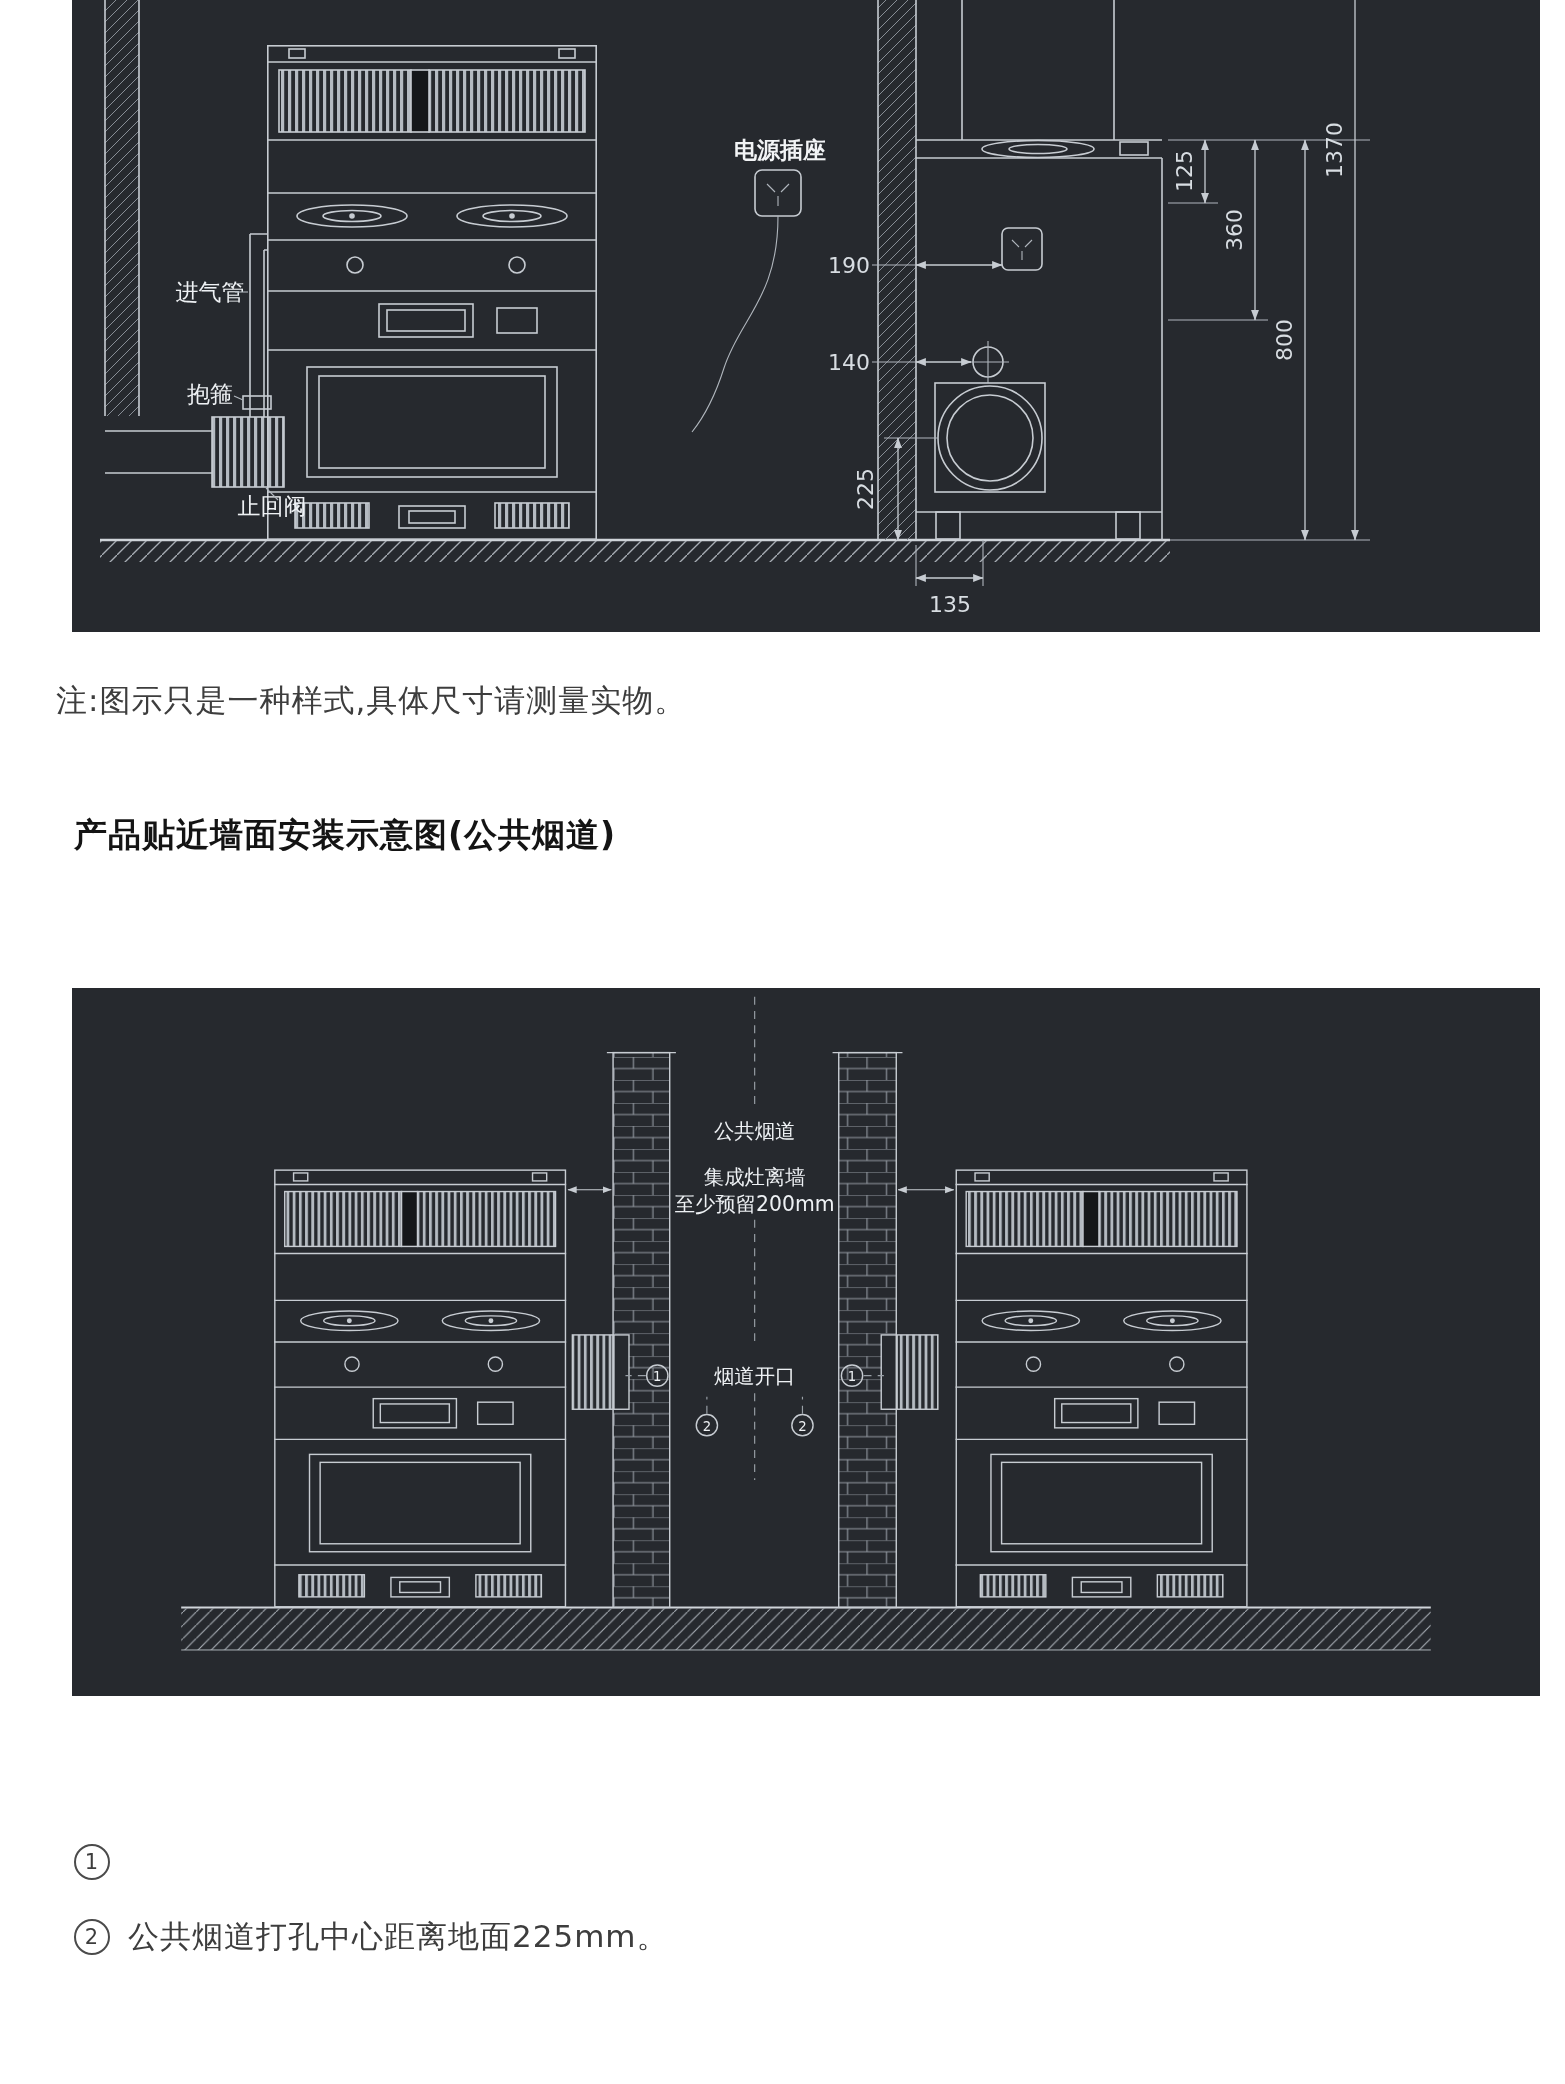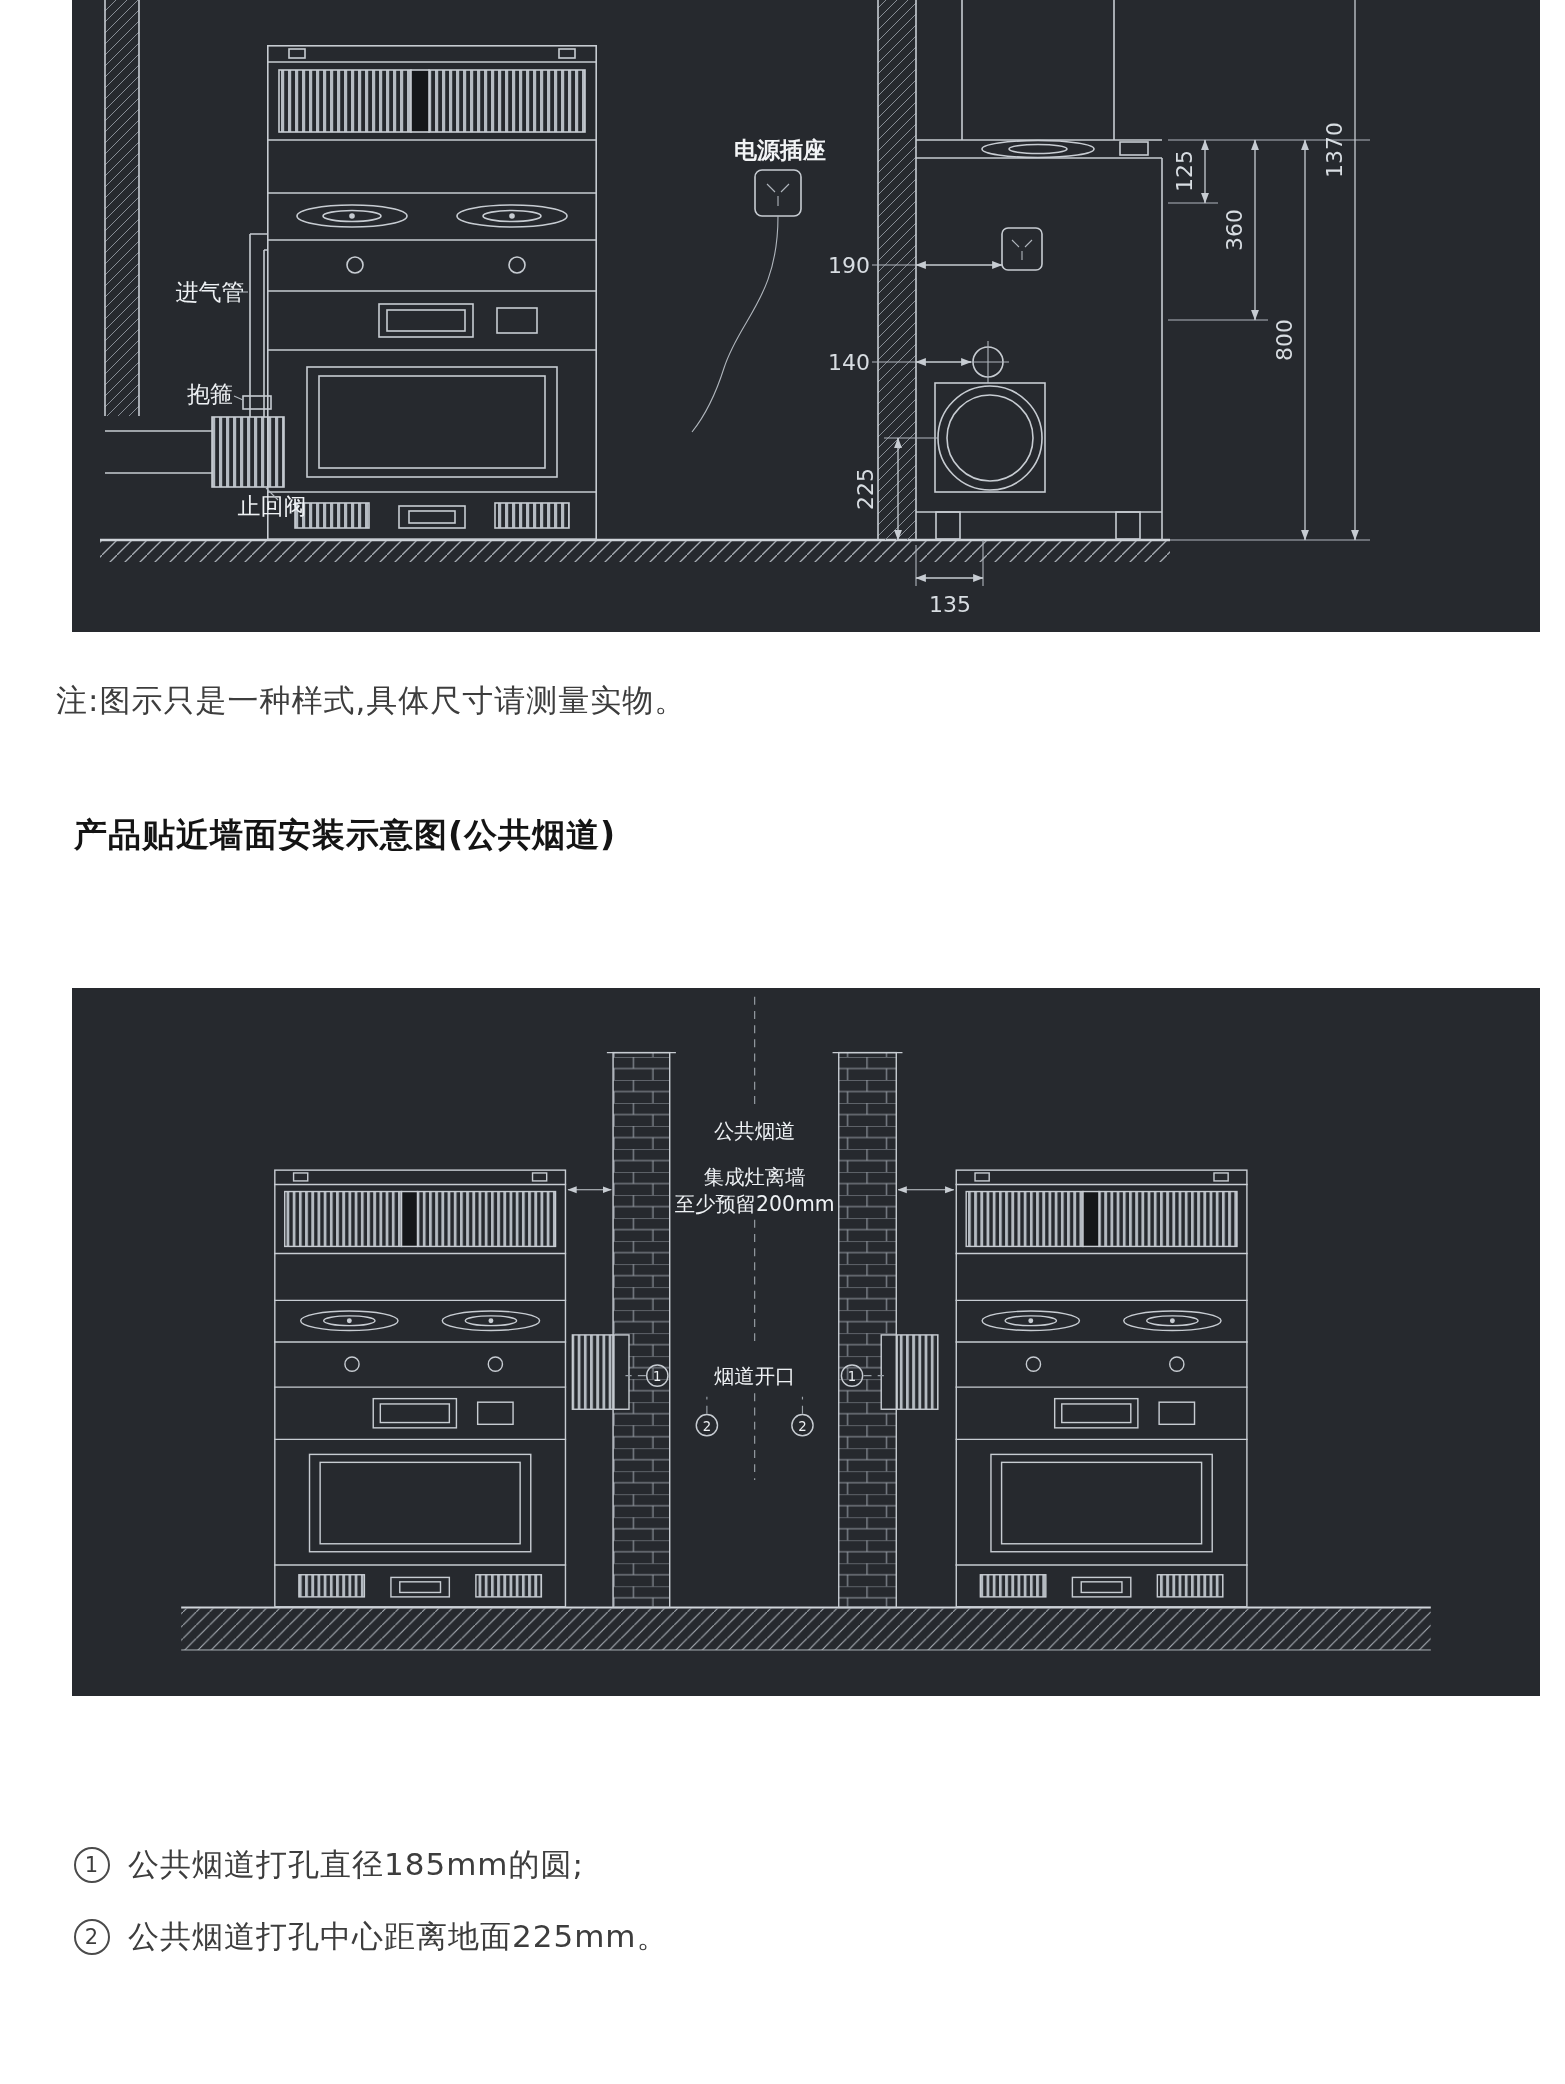--- a/index.html
+++ b/index.html
@@ -292,20 +292,19 @@
       <g>
         <circle cx="730" cy="494" r="12" class="ln"></circle>
         <text x="730" y="500" text-anchor="middle" class="mk">2</text>
         <line x1="730" y1="481" x2="730" y2="462" class="dash"></line>
       </g>
     </svg>
   </section>
 
   <p class="footnote fn1">
     <span class="circ">1</span>
-    <span>公共烟道打孔直径185mm的圆;</span>
   </p>
   <p class="footnote fn2">
     <span class="circ">2</span>
     <span>公共烟道打孔中心距离地面225mm。</span>
   </p>
 
 </div>
 
 </body></html>

